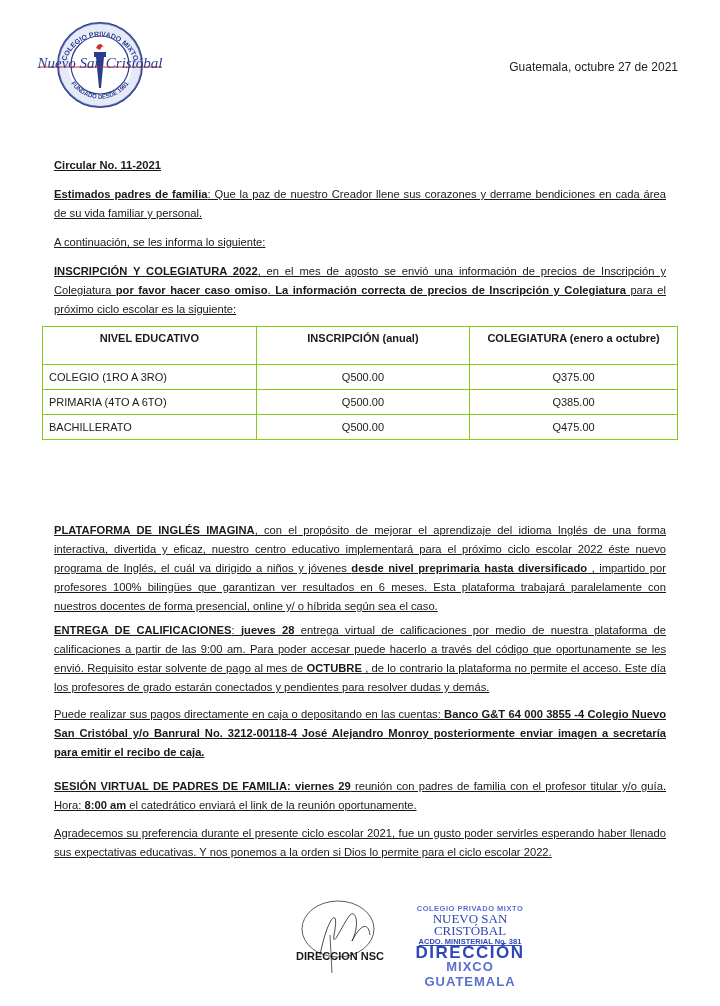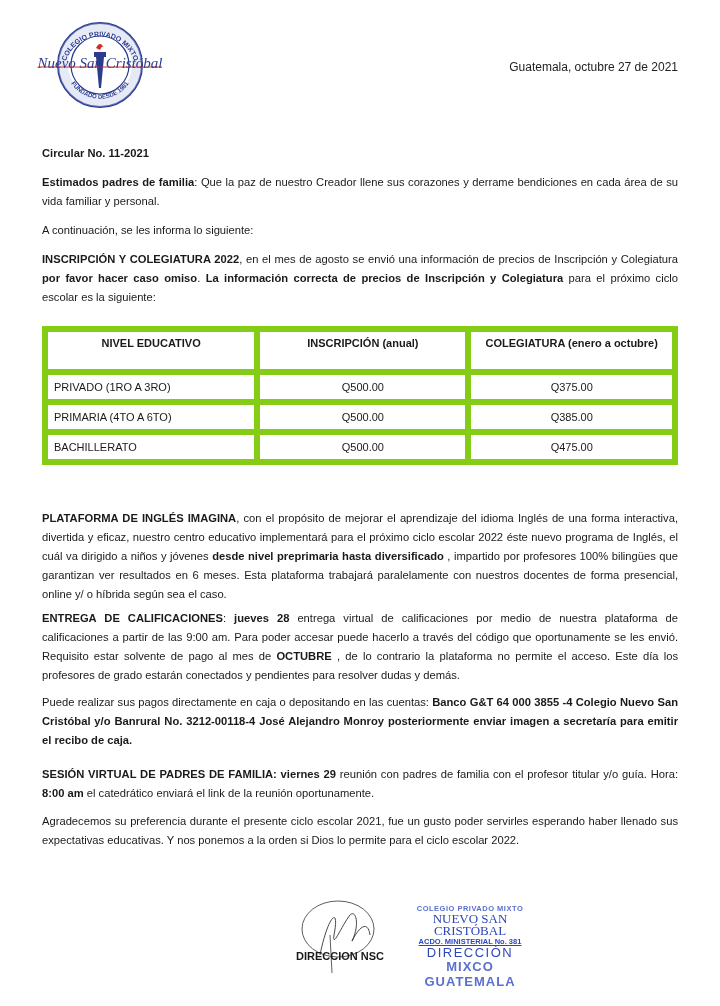--- a/index.html
+++ b/index.html
@@ -1,35 +1,35 @@
 <!DOCTYPE html>
 <html><head>
 <meta charset="utf-8">
 <style>
   html, body { margin: 0; padding: 0; background: #ffffff; }
   body { width: 720px; height: 1006px; position: relative; overflow: hidden;
          font-family: "Liberation Sans", sans-serif; color: #1a1a1a; }
   .logo { position: absolute; left: 30px; top: 18px; width: 140px; height: 92px; }
   .date { position: absolute; right: 42px; top: 60px; font-size: 12px; color: #222; }
   .body-text { position: absolute; left: 42px; width: 636px; font-size: 11.2px; line-height: 19px; }
-  .p { margin: 0; }
+  .p { margin: 12px; text-decoration: underline; }
   .justify { text-align: justify; }
   b { font-weight: bold; }
   table { position: absolute; left: 42px; top: 326px; width: 636px; border-collapse: collapse; font-size: 11px; }
-  th, td { border: 6px solid #84cc16; height: 20px; padding: 2px 6px; }
+  th, td { border: 1px solid #84cc16; height: 20px; padding: 2px 6px; }
   th { height: 30px; font-weight: bold; text-align: center; vertical-align: top; padding-top: 5px; }
   td.c { text-align: center; }
   .col1 { width: 206px; } .col2 { width: 206px; } .col3 { width: 200px; margin-top: 18px; }
   .sig { position: absolute; left: 290px; top: 895px; width: 110px; height: 80px; }
   .sig-label { position: absolute; left: 296px; top: 950px; font-size: 11px; font-weight: bold; }
   .stamp { position: absolute; left: 404px; top: 904px; width: 132px; text-align: center; color: #2e46b8; }
   .stamp .s1 { font-size: 7.5px; letter-spacing: 0.5px; font-weight: bold; color: #5a6fd0; }
   .stamp .s2 { font-family: "Liberation Serif", serif; font-size: 13px; line-height: 12px; }
   .stamp .s3 { font-size: 7.5px; font-weight: bold; text-decoration: underline; }
-  .stamp .s4 { font-size: 13px; font-weight: normal; letter-spacing: 1.5px; line-height: 13px; }
+  .stamp .s4 { font-size: 17px; font-weight: bold; letter-spacing: 1.5px; line-height: 13px; }
   .stamp .s5 { font-size: 13px; font-weight: bold; letter-spacing: 1px; color: #5a6fd0; }
 </style>
 </head>
 <body>
 
 <div class="logo">
   <svg width="140" height="92" viewBox="0 0 140 92">
     <defs>
       <path id="arcTop" d="M 35 46 A 36 36 0 0 1 105 46"></path>
       <path id="arcBot" d="M 36 54 A 35 35 0 0 0 104 54"></path>
@@ -74,21 +74,21 @@
 <table>
   <thead>
     <tr>
       <th class="col1">NIVEL EDUCATIVO</th>
       <th class="col2">INSCRIPCIÓN (anual)</th>
       <th class="col3">COLEGIATURA (enero a octubre)</th>
     </tr>
   </thead>
   <tbody>
     <tr>
-      <td>PRIVADO (1RO A 3RO)</td>
+      <td>COLEGIO (1RO A 3RO)</td>
       <td class="c">Q500.00</td>
       <td class="c">Q375.00</td>
     </tr>
     <tr>
       <td>PRIMARIA (4TO A 6TO)</td>
       <td class="c">Q500.00</td>
       <td class="c">Q385.00</td>
     </tr>
     <tr>
       <td>BACHILLERATO</td>

